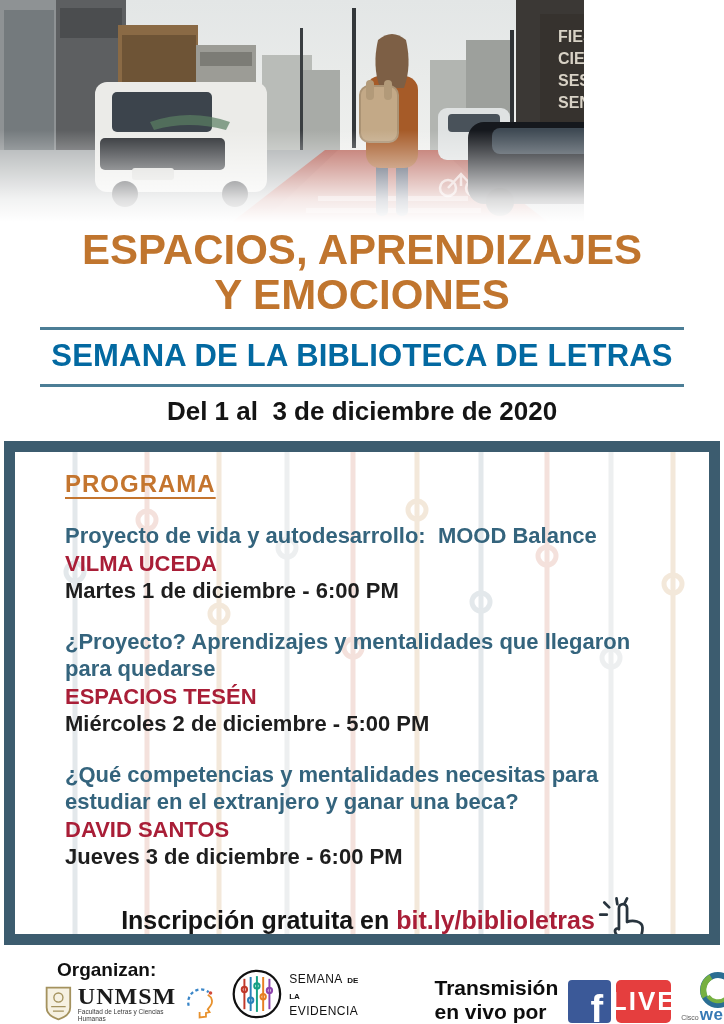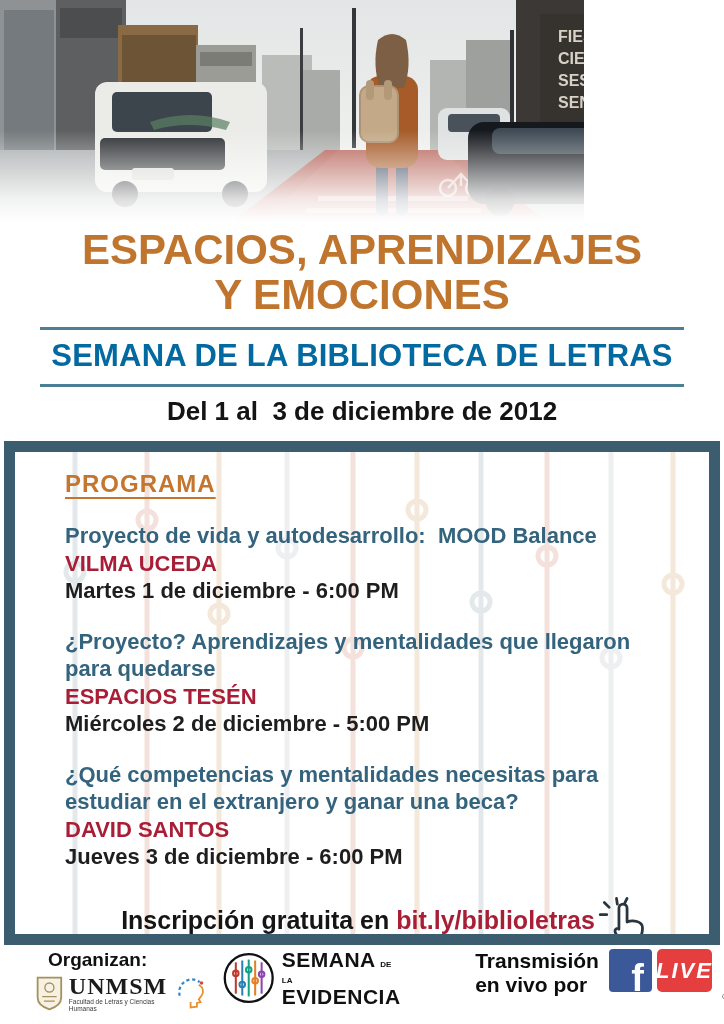--- a/index.html
+++ b/index.html
@@ -26,37 +26,37 @@
   .event{margin-bottom:23px;}
   .event-title{font-size:22px;font-weight:bold;color:#34647D;line-height:1.25;white-space:pre-wrap;max-width:610px;}
   .event-speaker{font-size:22px;font-weight:bold;color:#A91E37;line-height:1.25;}
   .event-date{font-size:22px;font-weight:bold;color:#1E1E1E;line-height:1.25;}
   .registration{display:flex;align-items:center;justify-content:center;margin:6px -36px 0 -40px;}
   .reg-prefix{font-size:25px;font-weight:bold;color:#151515;white-space:pre;}
   .reg-link{font-size:25px;font-weight:bold;color:#A91E37;text-decoration:underline;text-decoration-thickness:2.5px;text-underline-offset:5px;cursor:pointer;}
   .hand-icon{margin-left:2px;margin-top:2px;}
 
   
-  .footer{display:flex;align-items:flex-start;padding:4px 14px 0 34px;height:74px;}
+  .footer{display:flex;align-items:flex-end;padding:4px 14px 0 43px;height:74px;}
   .org-col{display:flex;flex-direction:column;}
   .org-label{font-size:19px;font-weight:bold;color:#101010;margin:0 0 2px 14px;}
   .unmsm-row{display:flex;align-items:center;}
   .unmsm-text{margin-left:4px;line-height:1;}
   .unmsm-name{font-family:"Liberation Serif",serif;font-size:24px;font-weight:bold;color:#1b1b1b;letter-spacing:1px;}
   .unmsm-faculty{font-size:6.5px;color:#3a3a3a;margin-top:1px;}
   .semana-logo{display:flex;align-items:center;margin-left:16px;}
   .semana-text{margin-left:6px;line-height:1;color:#111;}
-  .semana-big{font-size:21px;font-weight:bold;letter-spacing:0.5px;}
+  .semana-big{font-size:12px;font-weight:normal;letter-spacing:0.5px;}
   .semana-small{font-size:8px;font-weight:bold;}
   .footer-divider{width:3px;height:56px;background:#2F6D8C;margin:0 14px 0 18px;}
   .broadcast{font-size:21px;font-weight:bold;color:#0d0d0d;line-height:1.12;margin-right:10px;margin-left:38px;}
   .fb-row{display:flex;align-items:center;}
   .fb-square{width:43px;height:43px;background:#3B5998;border-radius:4px;position:relative;margin-right:5px;}
   .fb-f{position:absolute;right:8px;bottom:-8px;color:#fff;font-size:38px;font-weight:bold;font-family:"Liberation Sans",sans-serif;}
-  .live-badge{width:55px;height:43px;background:#E53E3E;border-radius:5px;color:#fff;font-size:22px;font-weight:bold;letter-spacing:2px;display:flex;align-items:center;justify-content:center;font-style:italic;}
+  .live-badge{width:55px;height:43px;background:#E53E3E;border-radius:5px;color:#fff;font-size:26px;font-weight:bold;letter-spacing:2px;display:flex;align-items:center;justify-content:center;}
   .webex{display:flex;flex-direction:column;align-items:center;margin-left:10px;line-height:1;}
   .webex-words{display:flex;align-items:flex-end;margin-top:-4px;}
   .webex-cisco{font-size:7px;color:#5a5a5a;margin-right:1px;margin-bottom:2px;}
   .webex-name{font-size:17px;color:#3779B5;font-weight:bold;letter-spacing:0.5px;}
 </style>
 </head>
 <body>
 
 <div class="poster">
 
@@ -164,21 +164,21 @@
   </div>
 
   <div class="title-block">
     <h1 class="main-title">
       <span>ESPACIOS, APRENDIZAJES</span>
       <span>Y EMOCIONES</span>
     </h1>
     <div class="rule"></div>
     <h2 class="subtitle">SEMANA DE LA BIBLIOTECA DE LETRAS</h2>
     <div class="rule"></div>
-    <div class="date-line">Del 1 al  3 de diciembre de 2012</div>
+    <div class="date-line">Del 1 al  3 de diciembre de 2020</div>
   </div>
 
   <div class="program-box">
     <svg class="strings-bg" viewBox="0 0 694 482" preserveAspectRatio="none">
       <g fill="none" stroke-width="5" opacity="0.45">
         <g stroke="#c2cdd4">
             <line x1="60" y1="-10" x2="60" y2="492"></line>
             <circle cx="60" cy="120" r="9"></circle>
           </g>
         <g stroke="#e7bdb2">

